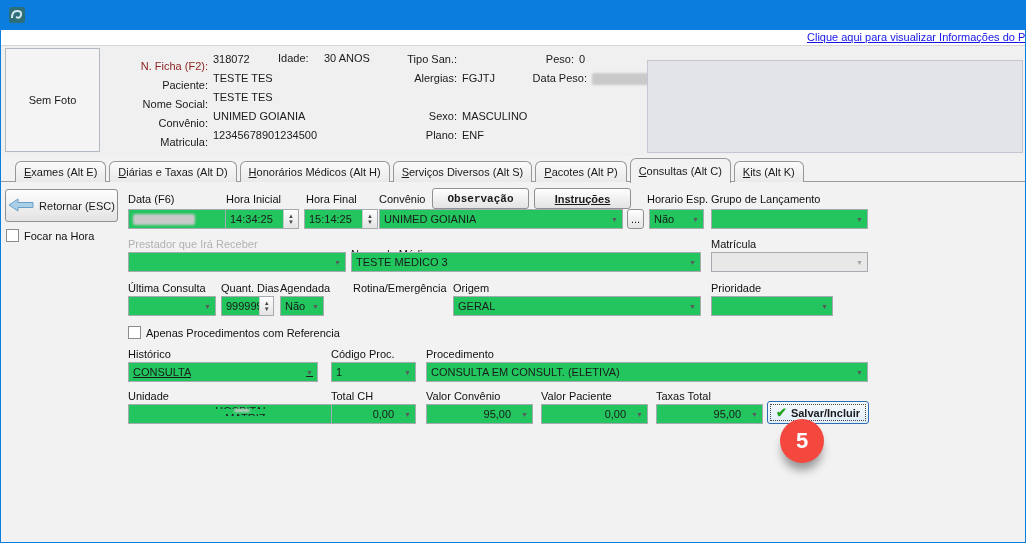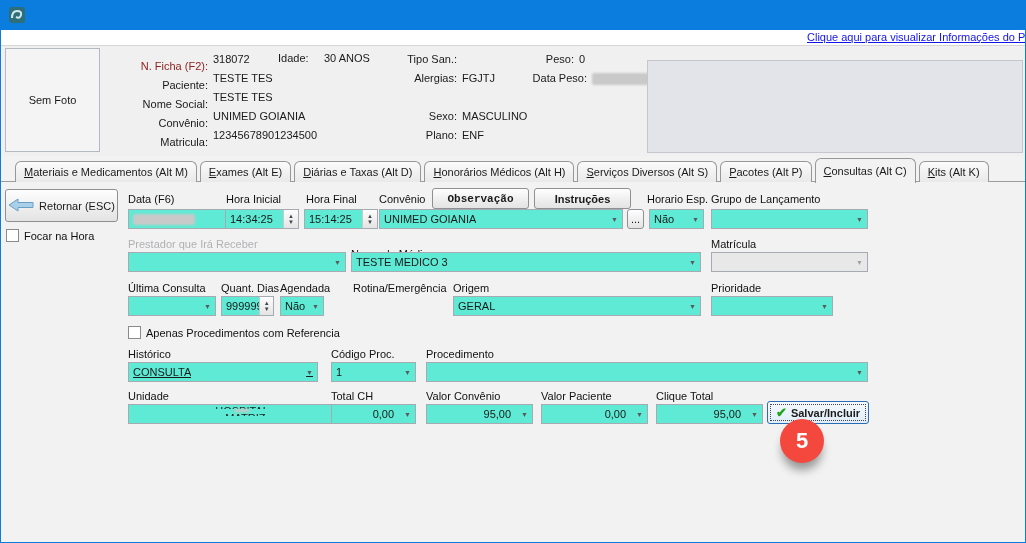--- a/index.html
+++ b/index.html
@@ -37,21 +37,21 @@
   .tabs { position:absolute; top:158px; left:14px; height:24px; display:flex; gap:3px; align-items:flex-end; }
   .tab { height:21px; padding:0 8px; display:flex; align-items:center;
     background:linear-gradient(#fbfbfb,#e9e9e9); border:1px solid #979797; border-bottom:none;
     border-radius:6px 6px 0 0; white-space:nowrap; cursor:pointer; }
   .tab > span { display:block; }
   .tab > span::first-letter { text-decoration:underline; }
   .tab.active { height:25px; margin-bottom:-1px; background:#f2f2f2; position:relative; z-index:2; }
   
   .lbl { position:absolute; white-space:nowrap; color:#111; }
   .lbl-gray { color:#b1b1b4; }
-  .field { position:absolute; height:20px; background:#5eead4; border:1px solid #a6aab1;
+  .field { position:absolute; height:20px; background:#22c55e; border:1px solid #a6aab1;
     display:flex; align-items:center; padding:0 4px; white-space:nowrap; overflow:hidden; cursor:pointer; }
   .field .val { overflow:hidden; }
   .dd { margin-left:auto; font-size:7px; color:#58595c; padding-left:4px; }
   .num { justify-content:flex-end; }
   .num .dd { margin-left:6px; }
   .disabled { background:#e8e8e8; }
   .disabled .dd { color:#a3a3a3; }
   .spinfield { padding-right:0; }
   .spin { margin-left:auto; width:15px; height:18px; border-left:1px solid #c9c9c9;
     background:linear-gradient(#fdfdfd,#e4e4e4); display:flex; flex-direction:column;
@@ -119,23 +119,20 @@
     <span class="ptxt" style="left:212px; top:83px">12345678901234500</span>
     <span class="ptxt plab-m" style="top:83px">Plano:</span>
     <span class="ptxt" style="left:461px; top:83px">ENF</span>
 
     <div class="rpanel"></div>
   </div>
 
   <div class="tabline"></div>
   <div class="tabs">
     <div class="tab">
-        <span>Materiais e Medicamentos (Alt M)</span>
-      </div>
-    <div class="tab">
         <span>Exames (Alt E)</span>
       </div>
     <div class="tab">
         <span>Diárias e Taxas (Alt D)</span>
       </div>
     <div class="tab">
         <span>Honorários Médicos (Alt H)</span>
       </div>
     <div class="tab">
         <span>Serviços Diversos (Alt S)</span>
@@ -162,21 +159,21 @@
   <span class="cb" style="left:5px; top:229px;"></span>
   <span class="lbl" style="left:23px; top:230px;">Focar na Hora</span>
 
   <span class="lbl" style="left:127px; top:193px;">Data (F6)</span>
   <span class="lbl" style="left:225px; top:193px;">Hora Inicial</span>
   <span class="lbl" style="left:305px; top:193px;">Hora Final</span>
   <span class="lbl" style="left:378px; top:193px;">Convênio</span>
   <div class="btn bold" style="left:431px; top:188px; width:97px; height:21px;font-family:Liberation Mono, monospace;">
       <span>Observação</span>
     </div>
-  <div class="btn bold" style="left:533px; top:188px; width:97px; height:21px;">
+  <div class="btn bold" style="left:533px; top:188px; width:97px; height:21px;text-decoration:underline;">
       <span>Instruções</span>
     </div>
   <span class="lbl" style="left:646px; top:193px;">Horario Esp.</span>
   <span class="lbl" style="left:710px; top:193px;">Grupo de Lançamento</span>
 
   <div class="field" style="left:127px; top:209px; width:108px;">
     <span class="redact" style="width:62px; height:11px;"></span>
     <span class="dd">▼</span>
   </div>
   <div class="field spinfield" style="left:224px; top:209px; width:74px;">
@@ -264,28 +261,29 @@
   <span class="lbl" style="left:425px; top:348px;">Procedimento</span>
   <div class="field" style="left:127px; top:362px; width:190px;text-decoration:underline;">
     <span class="val">CONSULTA</span>
     <span class="dd">▼</span>
   </div>
   <div class="field" style="left:330px; top:362px; width:85px;">
     <span class="val">1</span>
     <span class="dd">▼</span>
   </div>
   <div class="field" style="left:425px; top:362px; width:442px;">
+    <span class="val">CONSULTA EM CONSULT. (ELETIVA)</span>
     <span class="dd">▼</span>
   </div>
 
   <span class="lbl" style="left:127px; top:390px;">Unidade</span>
   <span class="lbl" style="left:330px; top:390px;">Total CH</span>
   <span class="lbl" style="left:425px; top:390px;">Valor Convênio</span>
   <span class="lbl" style="left:540px; top:390px;">Valor Paciente</span>
-  <span class="lbl" style="left:655px; top:390px;">Clique Total</span>
+  <span class="lbl" style="left:655px; top:390px;">Taxas Total</span>
 
   <div class="field" style="left:127px; top:404px; width:228px;flex-direction:column;">
     <span class="val">HOSPITAL</span>
     <span class="redact" style="width:16px; height:10px; margin:0 4px;"></span>
     <span class="val">- MATRIZ</span>
     <span class="dd">▼</span>
   </div>
   <div class="field num" style="left:330px; top:404px; width:85px;">
     <span class="val">0,00</span>
     <span class="dd">▼</span>

